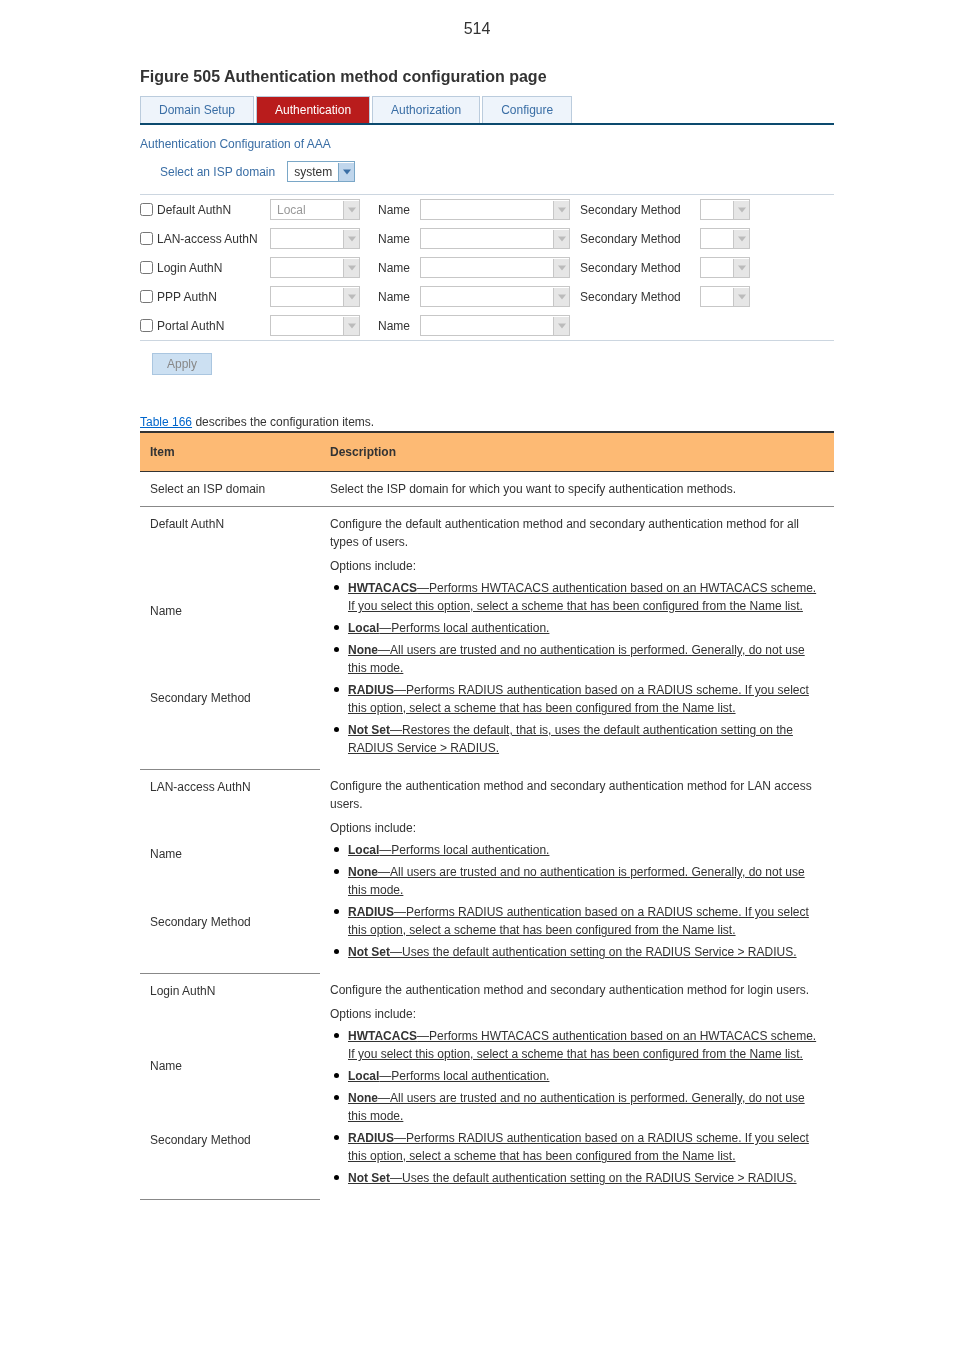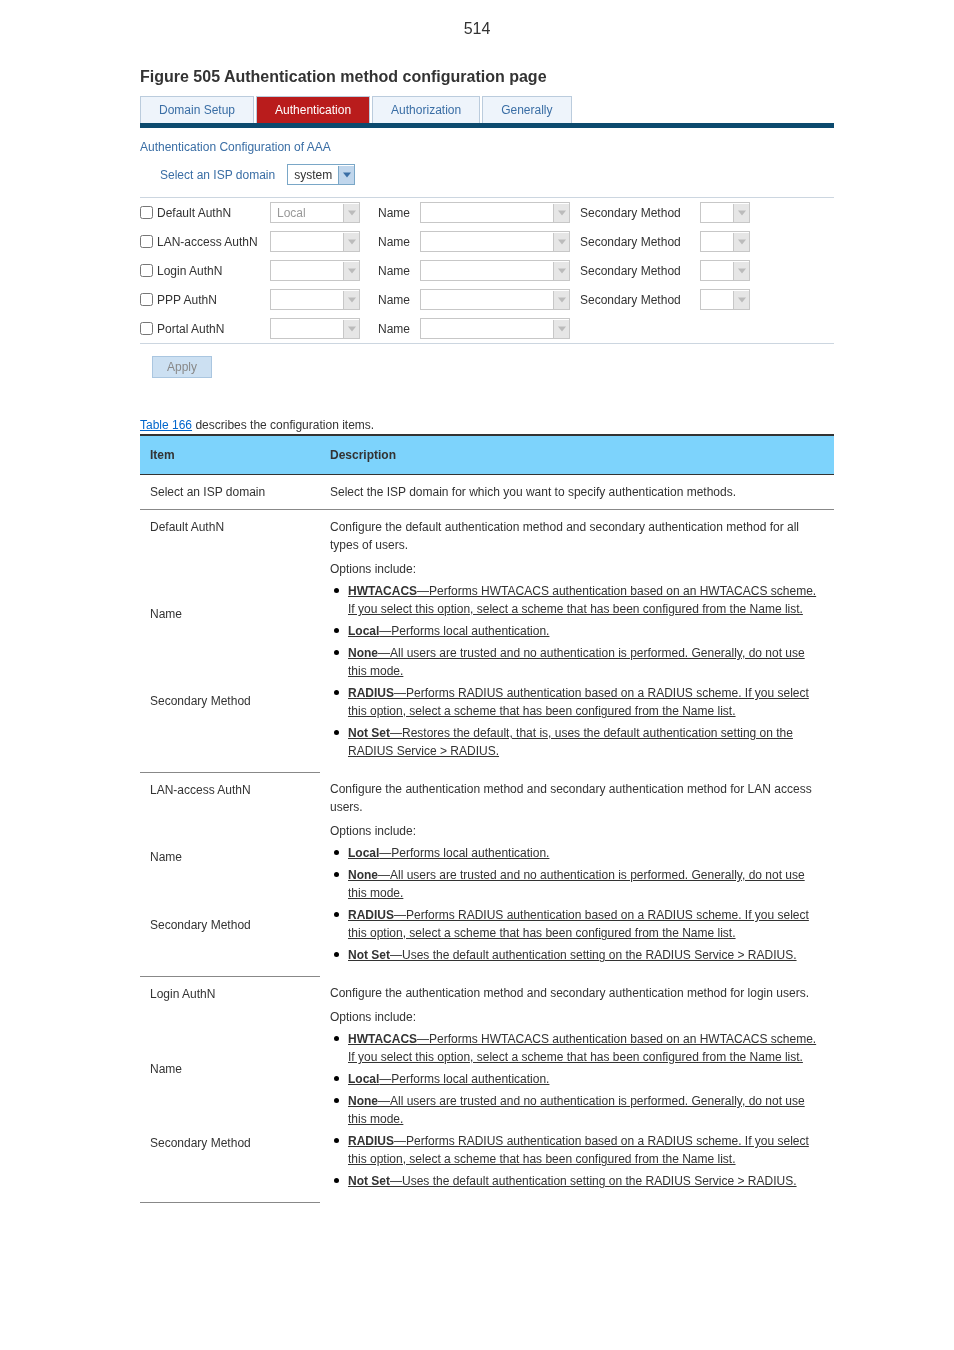--- a/index.html
+++ b/index.html
@@ -1,21 +1,21 @@
 <!DOCTYPE html>
 <html><head>
   <meta charset="utf-8">
   <style>
     * { box-sizing: border-box; margin: 0; padding: 0; }
     body { font-family: Arial, sans-serif; font-size: 12px; color: #333; background: #fff; padding: 0; width: 954px; }
     .page-num { text-align: center; padding: 20px 0 20px; font-size: 16px; color: #333; }
     .container { padding: 0 20px; }
     .figure-wrap { margin: 10px 100px 10px 120px; }
     .figure-caption { font-size: 16px; color: #333; margin-bottom: 10px; font-weight: bold; }
-    .tabs { display: flex; border-bottom: 5px solid #0c4a6e; }
+    .tabs { display: flex; border-bottom: 2px solid #0c4a6e; }
     .tab { padding: 6px 18px; font-size: 12px; border: 1px solid #bcd; border-bottom: none; background: #eef4fb; color: #3a6ea5; cursor: pointer; margin-right: 2px; }
     .tab.active { background: #b91c1c; color: #fff; }
     .section-title { color: #3a6ea5; font-size: 12px; margin: 12px 0 10px 0; }
     .domain-row { display: flex; align-items: center; margin: 6px 0 12px 20px; }
     .domain-row label { color: #3a6ea5; margin-right: 12px; }
     .select-box { display: inline-flex; align-items: center; background: #fff; border: 1px solid #7aa7c7; height: 21px; font-size: 12px; }
     .select-box .sel-text { padding: 0 6px; }
     .select-box .sel-arrow { width: 16px; height: 18px; background: #c0d6ec; display: flex; align-items: center; justify-content: center; border-left: 1px solid #7aa7c7; }
     .select-box .sel-arrow svg { width: 8px; height: 6px; }
     .select-box.disabled { border-color: #c7c7c7; color: #999; }
@@ -31,42 +31,42 @@
     .auth-sec-lbl { width: 120px; text-align: left; }
     .auth-sec-sel { width: 80px; display:flex; }
     .select-box.w90 { width: 90px; justify-content: space-between; }
     .select-box.w150 { width: 150px; justify-content: space-between; }
     .select-box.w60 { width: 50px; justify-content: flex-end; }
     .btn-apply { margin: 12px 0 0 12px; display: inline-block; background: #cce0f2; border: 1px solid #aac6e0; color: #888; padding: 3px 14px; font-size: 12px; cursor: pointer; }
     .table-link { color: #0066cc; text-decoration: underline; font-size: 12px; margin: 30px 0 2px 120px; display: inline-block; }
     .desc-line { font-size: 12px; margin: 2px 0 14px 120px; }
     .table-caption { font-weight: bold; font-size: 12px; margin: 10px 120px 8px 120px; }
     .desc-table { border-collapse: collapse; margin: 0 100px 0 120px; width: calc(100% - 220px); }
-    .desc-table th { background: #7dd3fc; border-top: 2px solid #333; border-bottom: 1px solid #333; padding: 12px 10px; text-align: left; font-weight: bold; font-size: 12px; }
+    .desc-table th { background: #fdba74; border-top: 2px solid #333; border-bottom: 1px solid #333; padding: 12px 10px; text-align: left; font-weight: bold; font-size: 12px; }
     .desc-table td { border-bottom: 1px solid #888; padding: 8px 10px; vertical-align: top; font-size: 12px; line-height: 1.5; }
     .desc-table td.col1 { width: 180px; }
     .desc-table ul { list-style: none; padding: 0; margin: 0; }
     .desc-table ul li { position: relative; padding-left: 18px; margin: 4px 0; text-decoration: underline; }
     .desc-table ul li::before { content: ""; position: absolute; left: 4px; top: 6px; width: 5px; height: 5px; background: #000; border-radius: 50%; }
     .no-bottom td { border-bottom: none; }
   </style>
 </head>
 <body>
 
 <div class="page-num">514</div>
 
 <div class="container">
   <div class="figure-caption figure-wrap">Figure 505 Authentication method configuration page</div>
 
   <div class="figure-wrap">
     <div class="tabs">
       <div class="tab">Domain Setup</div>
       <div class="tab active">Authentication</div>
       <div class="tab">Authorization</div>
-      <div class="tab">Generally</div>
+      <div class="tab">Configure</div>
     </div>
 
     <div class="section-title">Authentication Configuration of AAA</div>
 
     <div class="domain-row">
       <label>Select an ISP domain</label>
       <div class="select-box">
         <span class="sel-text">system</span>
         <span class="sel-arrow">
             <svg viewBox="0 0 10 6">

